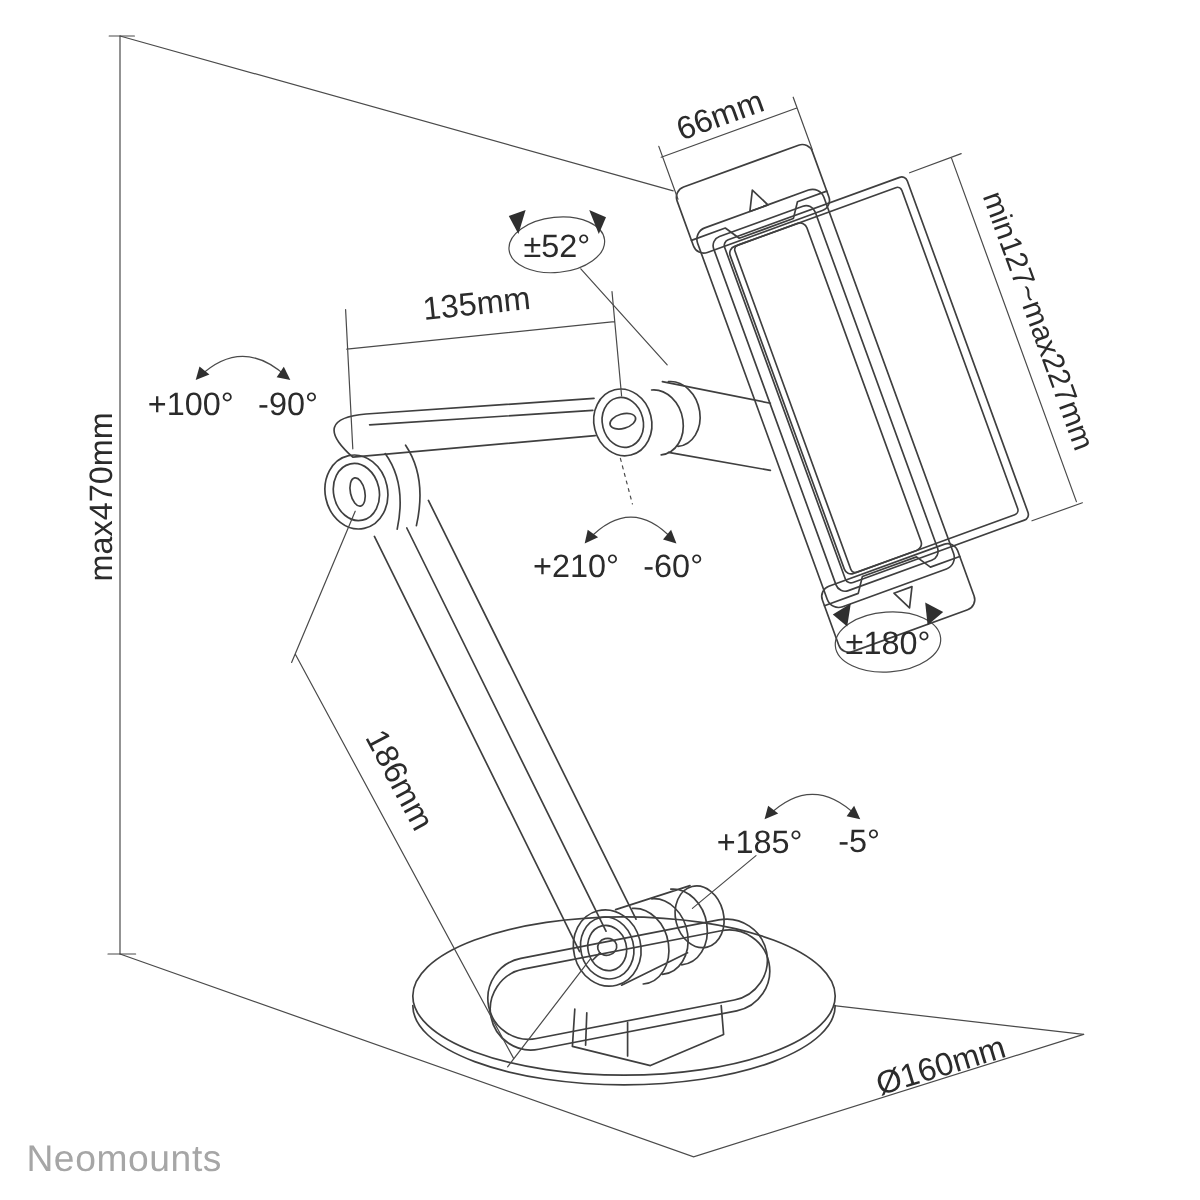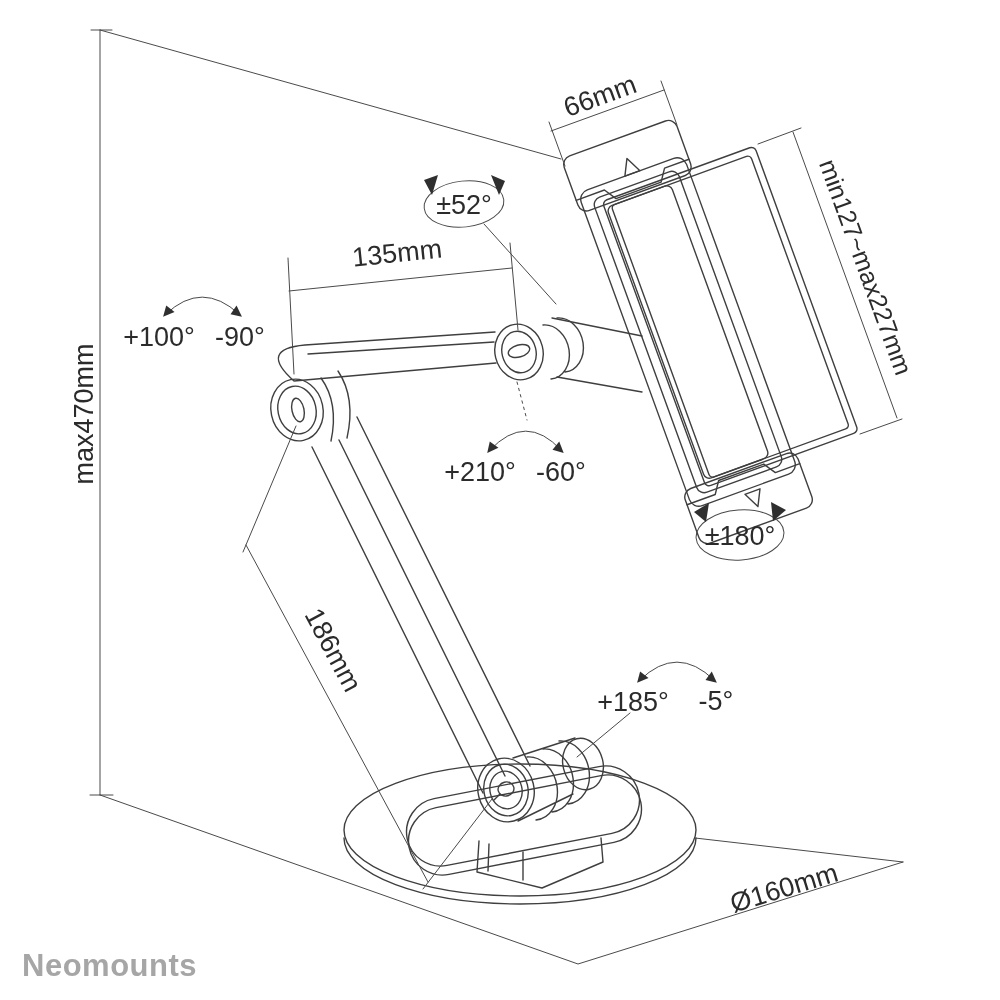--- a/index.html
+++ b/index.html
@@ -5,21 +5,21 @@
   html,body{margin:0;padding:0;background:#ffffff;}
   .canvas{position:relative;width:1000px;height:1000px;background:#ffffff;overflow:hidden;
           font-family:"Liberation Sans", sans-serif;}
   svg{position:absolute;left:0;top:0;}
   .product{stroke:#3f3f3f;stroke-width:1.4;fill:none;stroke-linecap:round;stroke-linejoin:round;}
   .dim{stroke:#4a4a4a;stroke-width:1;fill:none;stroke-linecap:round;}
   .dim-dashed{stroke:#4a4a4a;stroke-width:1;fill:none;stroke-dasharray:2.5,4;}
   .arrowfill{fill:#2f2f2f;stroke:none;}
   .dimtext{font-family:"Liberation Sans", sans-serif;font-size:27px;fill:#2b2b2b;}
   .dimtext-small{font-family:"Liberation Sans", sans-serif;font-size:25px;fill:#2b2b2b;}
-  .logo{position:absolute;left:22px;top:948px;font-size:31px;font-weight:700;
+  .logo{position:absolute;left:22px;top:948px;font-size:31px;font-weight:400;
         letter-spacing:0.5px;color:#a6a6a6;font-family:"Liberation Sans", sans-serif;}
 </style>
 </head>
 <body>
 
 <div class="canvas">
   <svg width="1000" height="1000" viewBox="0 0 1000 1000">
     <defs>
       <marker id="arr" orient="auto-start-reverse" markerWidth="13" markerHeight="13" refX="8" refY="5" markerUnits="userSpaceOnUse">
         <path d="M0.5,0.5 L12,5 L2,11 Z" fill="#2f2f2f"></path>

